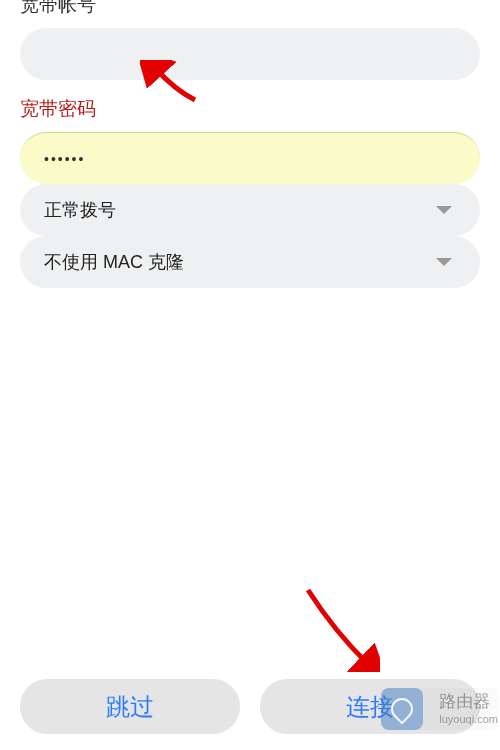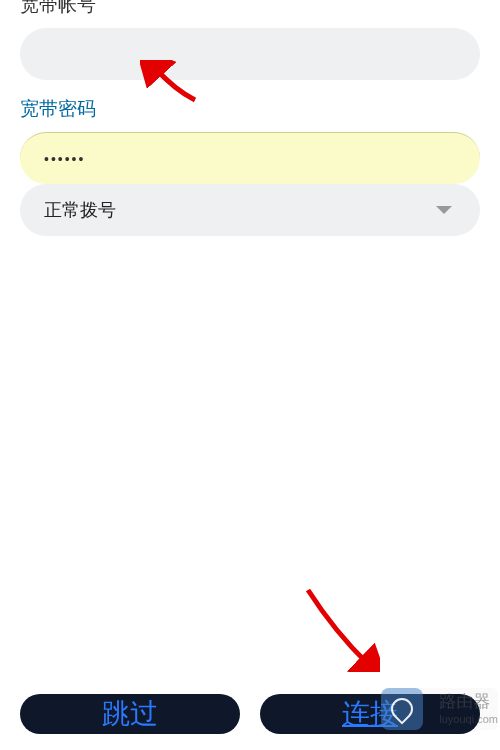--- a/index.html
+++ b/index.html
@@ -13,21 +13,21 @@
       width: 500px;
       height: 750px;
       position: relative;
       overflow: hidden;
     }
     .form-container {
       padding: 0 20px;
     }
     .field-label {
       font-size: 19px;
-      color: #0369a1;
+      color: #b91c1c;
       margin-top: 16px;
       margin-bottom: 10px;
     }
     .half-label {
       font-size: 19px;
       color: #333;
       margin-bottom: 10px;
       margin-top: -8px;
     }
     .input-pill {
@@ -75,36 +75,35 @@
     .button-row {
       position: absolute;
       bottom: 16px;
       left: 20px;
       right: 20px;
       display: flex;
       gap: 20px;
     }
     .btn {
       flex: 1;
-      height: 40px;
+      height: 55px;
       border-radius: 27px;
-      background: #0f172a;
+      background: #e5e5e5;
       border: none;
-      font-size: 28px;
+      font-size: 24px;
       display: flex;
       align-items: center;
       justify-content: center;
       cursor: pointer;
     }
     .btn-skip {
       color: #2a7aff;
     }
     .btn-connect {
       color: #2a7aff;
-      text-decoration: underline;
     }
     .watermark {
       position: absolute;
       bottom: 20px;
       right: 2px;
       display: flex;
       align-items: center;
       gap: 16px;
       background: rgba(0,0,0,0.02);
       border-radius: 6px;
@@ -173,20 +172,24 @@
   <div class="field-label">宽带密码</div>
   <div class="input-pill password">
     <span class="password-dots">••••••</span>
   </div>
 
   <div class="select-pill">
     <span>正常拨号</span>
     <span class="chevron"></span>
   </div>
 
+  <div class="select-pill">
+    <span>不使用 MAC 克隆</span>
+    <span class="chevron"></span>
+  </div>
 
 </div>
 
 <div class="button-row">
   <button class="btn btn-skip">跳过</button>
   <button class="btn btn-connect">连接</button>
 </div>
 
 <div class="watermark">
   <div class="watermark-icon"></div>

